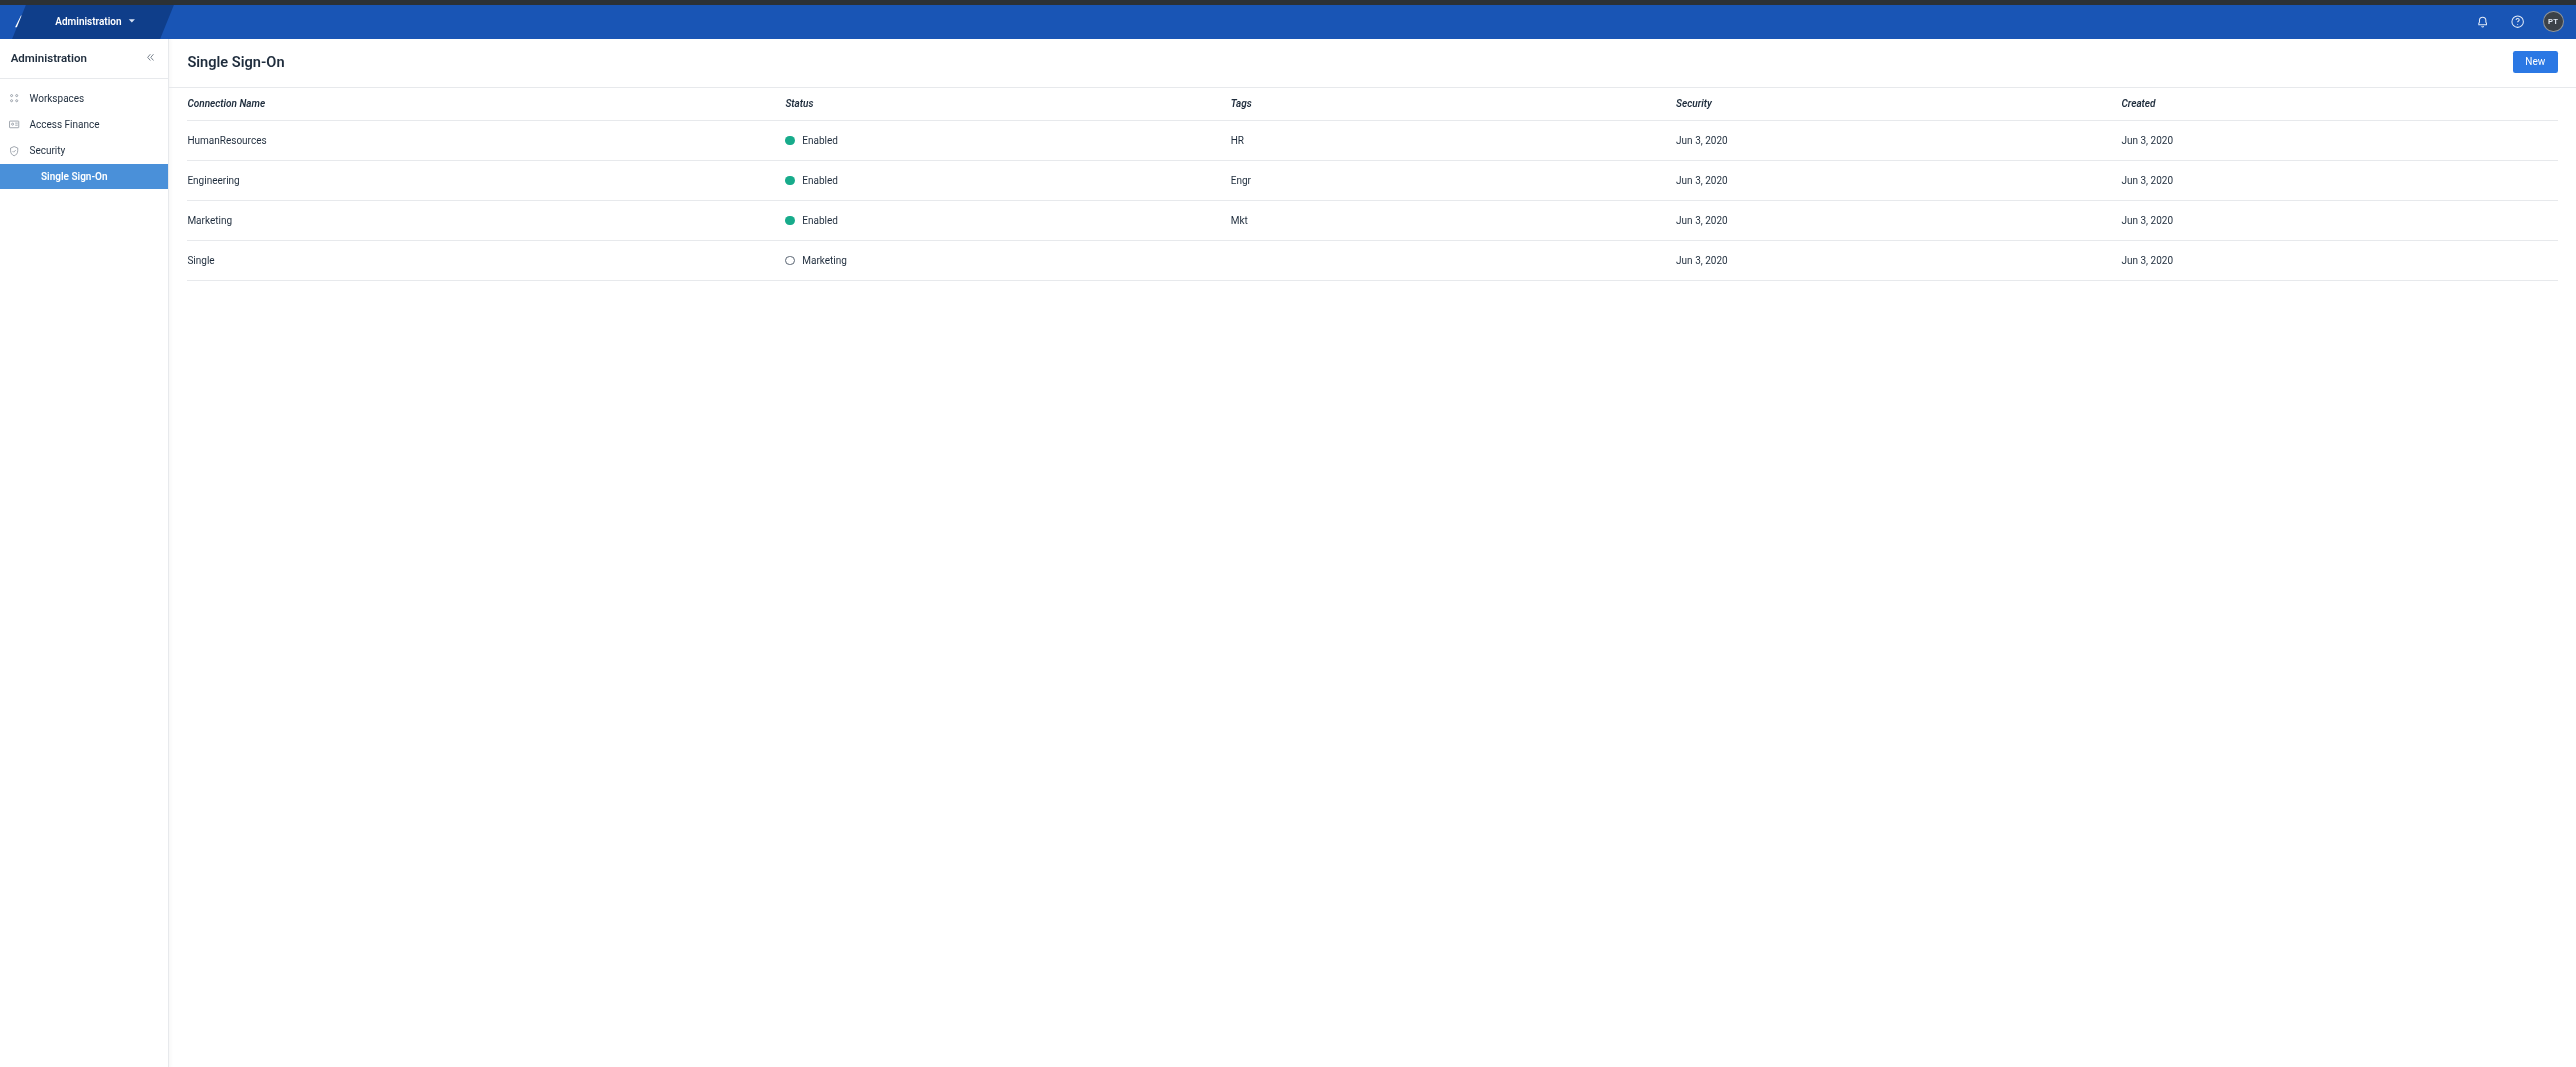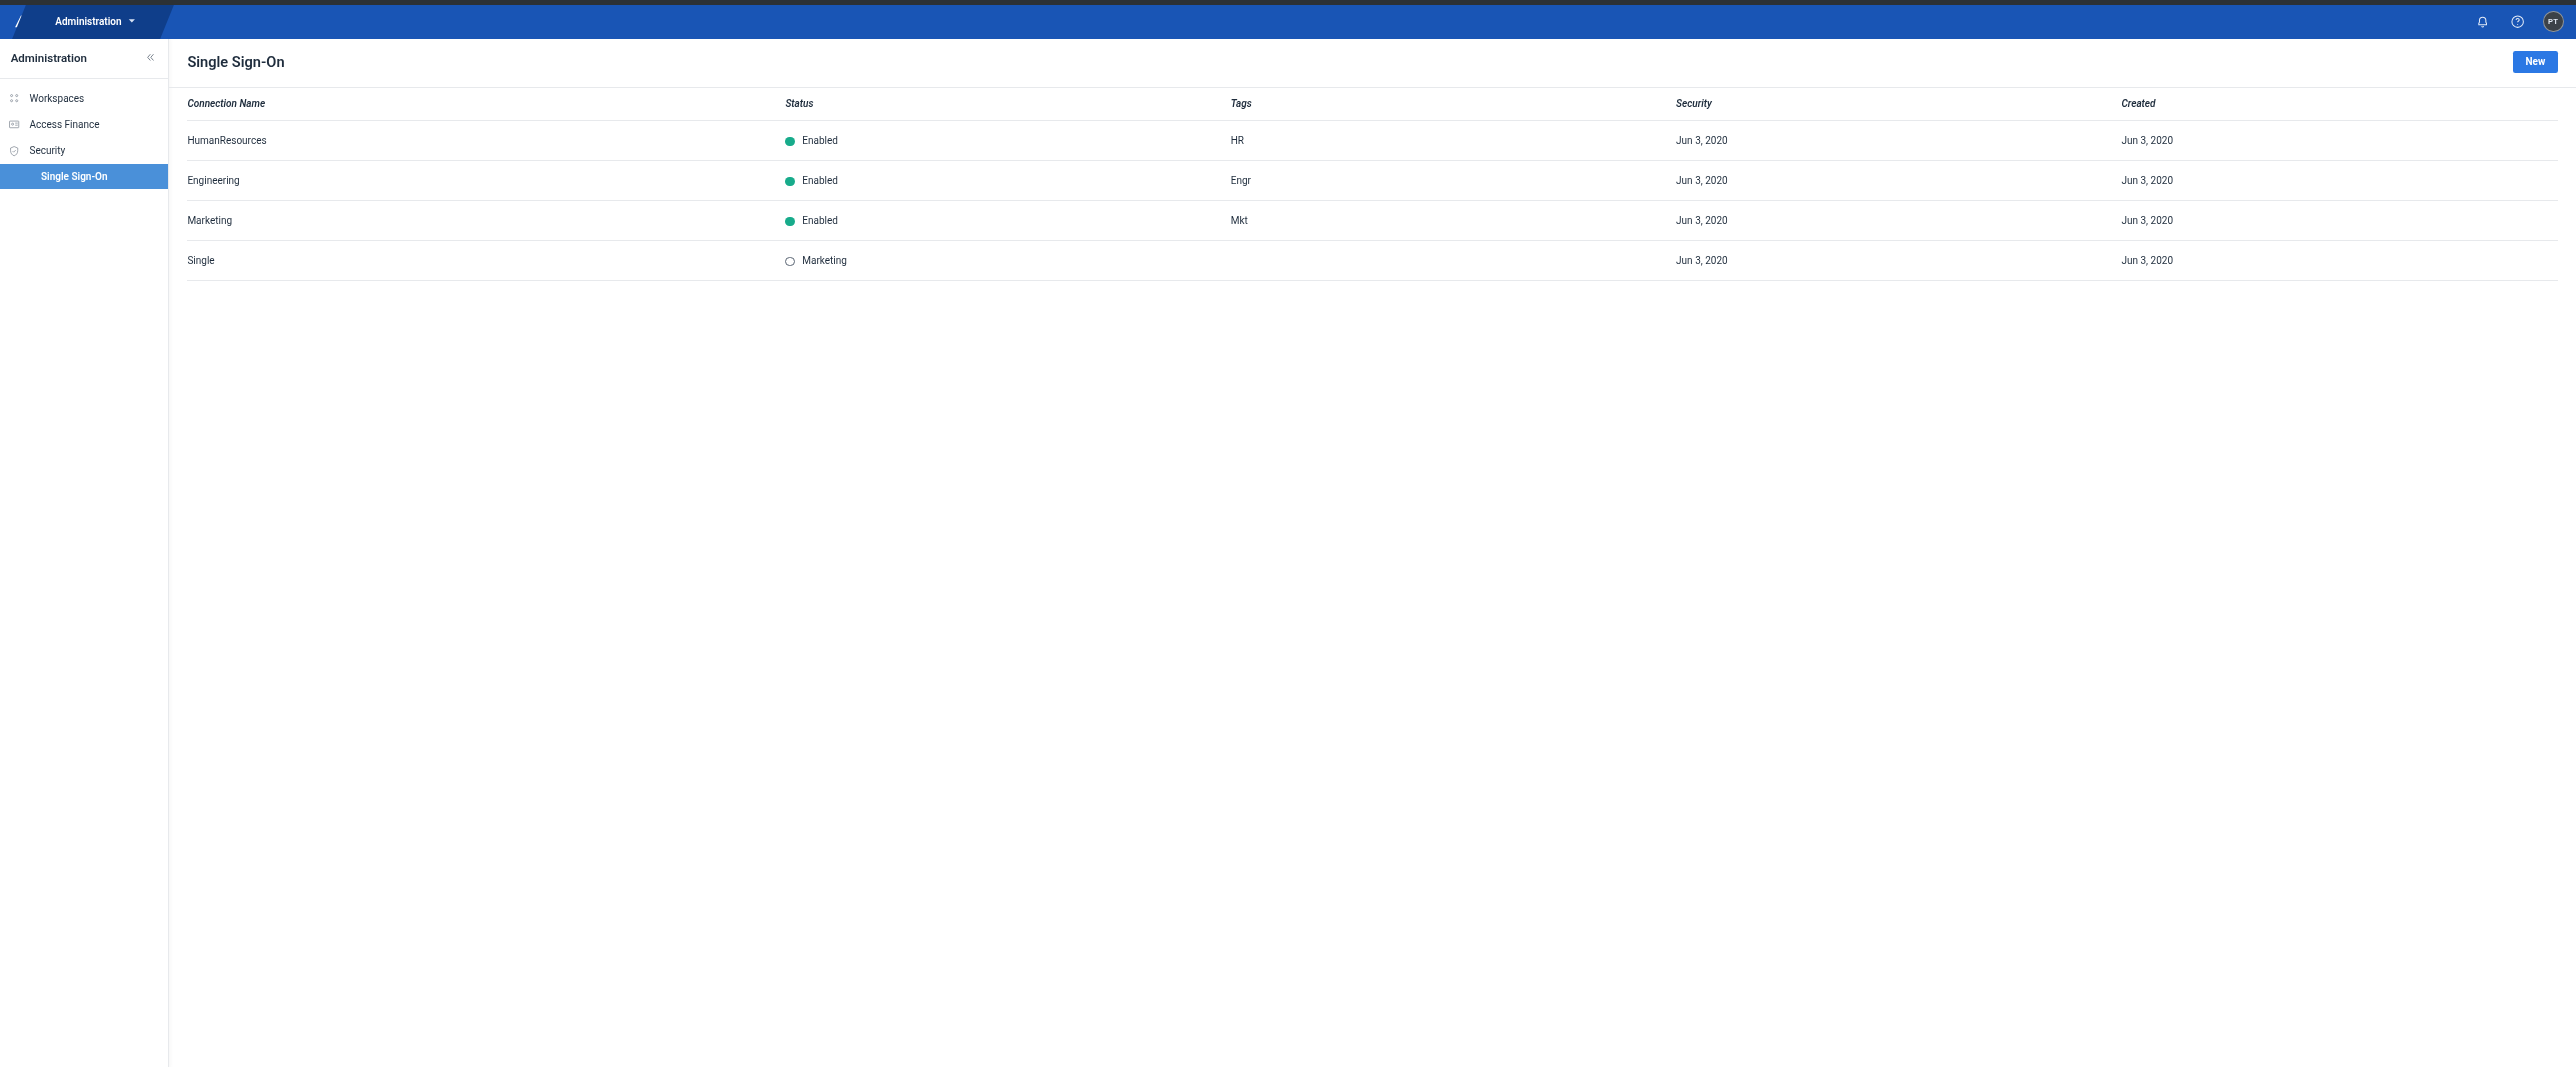--- a/index.html
+++ b/index.html
@@ -169,21 +169,21 @@
   }
   .content-head h1{
     font-size:14.6px;font-weight:600;color:var(--text-primary);
   }
   .new-btn{
     background:var(--accent);
     color:#ffffff;
     border:none;
     border-radius:2.3px;
     padding:5.4px 12.3px;
-    font-size:10px;font-weight:700;
+    font-size:10px;font-weight:400;
     cursor:pointer;
   }
 
   .table{
     padding:0 18.4px;
   }
   .thead,.trow{
     display:grid;
     grid-template-columns: 1.35fr 1fr 1fr 1fr 1fr;
     align-items:center;
@@ -193,21 +193,21 @@
     padding:10.7px 0;
     border-bottom:0.8px solid var(--row-border);
     font-size:10px;font-weight:600;color:var(--text-primary);font-style:italic;
   }
   .trow{
     padding:14px 0;
     border-bottom:0.8px solid var(--row-border);
     font-size:10px;color:var(--text-primary);
     cursor:pointer;
   }
-  .status-cell{display:flex;align-items:flex-end;gap:7.7px;}
+  .status-cell{display:flex;align-items:center;gap:7.7px;}
   .dot{width:9.2px;height:9.2px;border-radius:50%;display:inline-block;}
   .dot.enabled{background:var(--green);}
   .dot.disabled{
     background:#ffffff;
     border:1.5px solid #5a6573;
   }
 </style>
 </head>
 <body>
 

